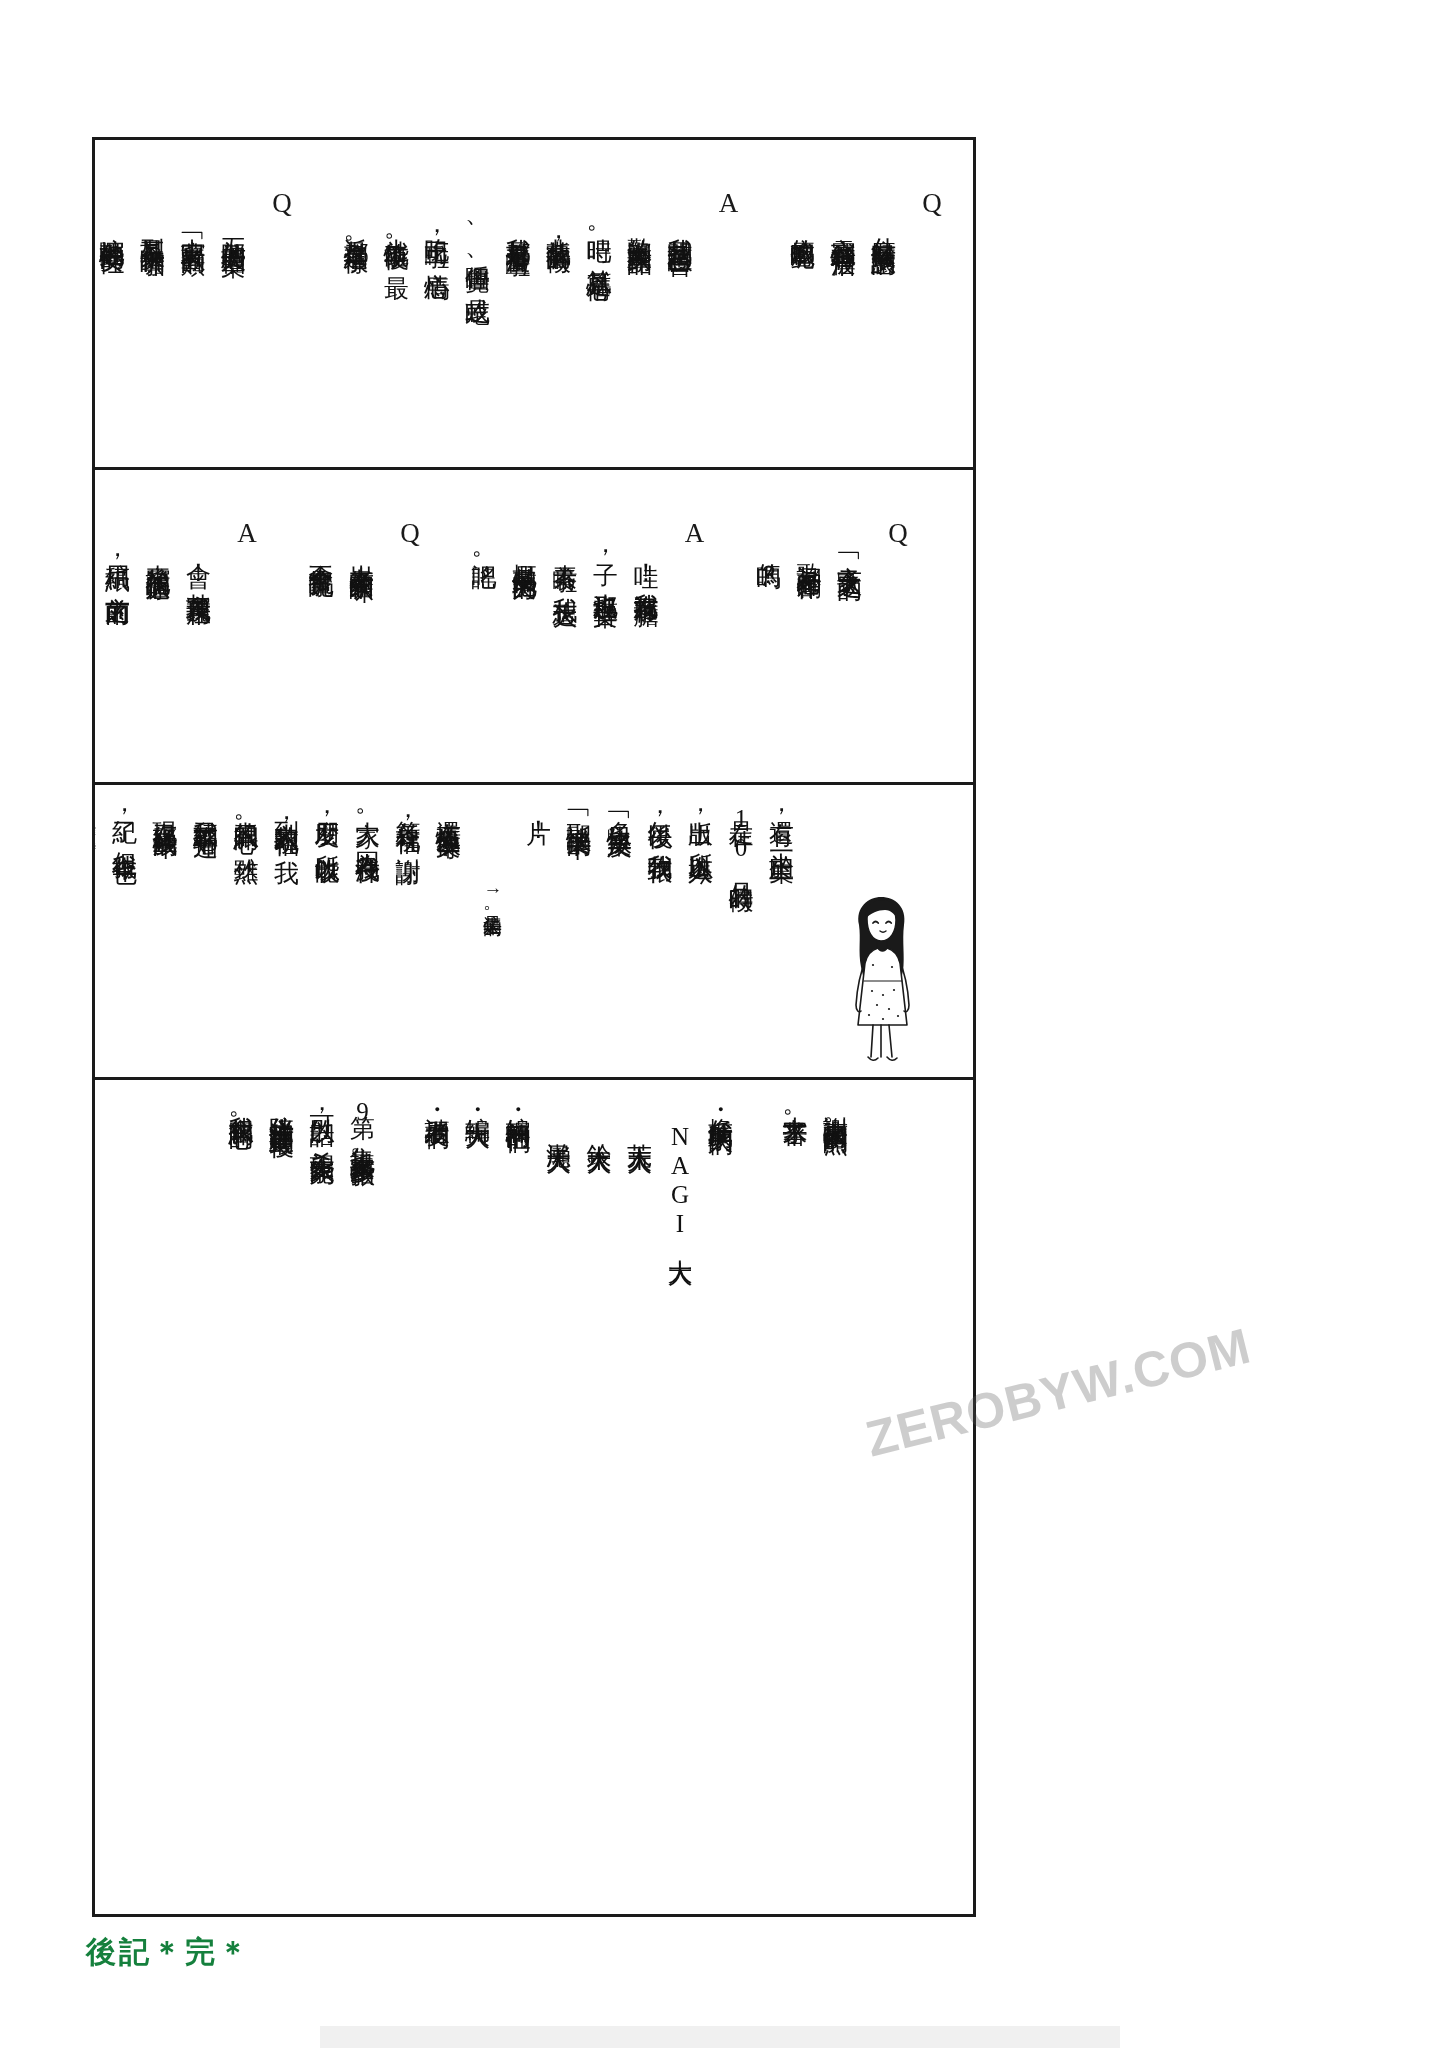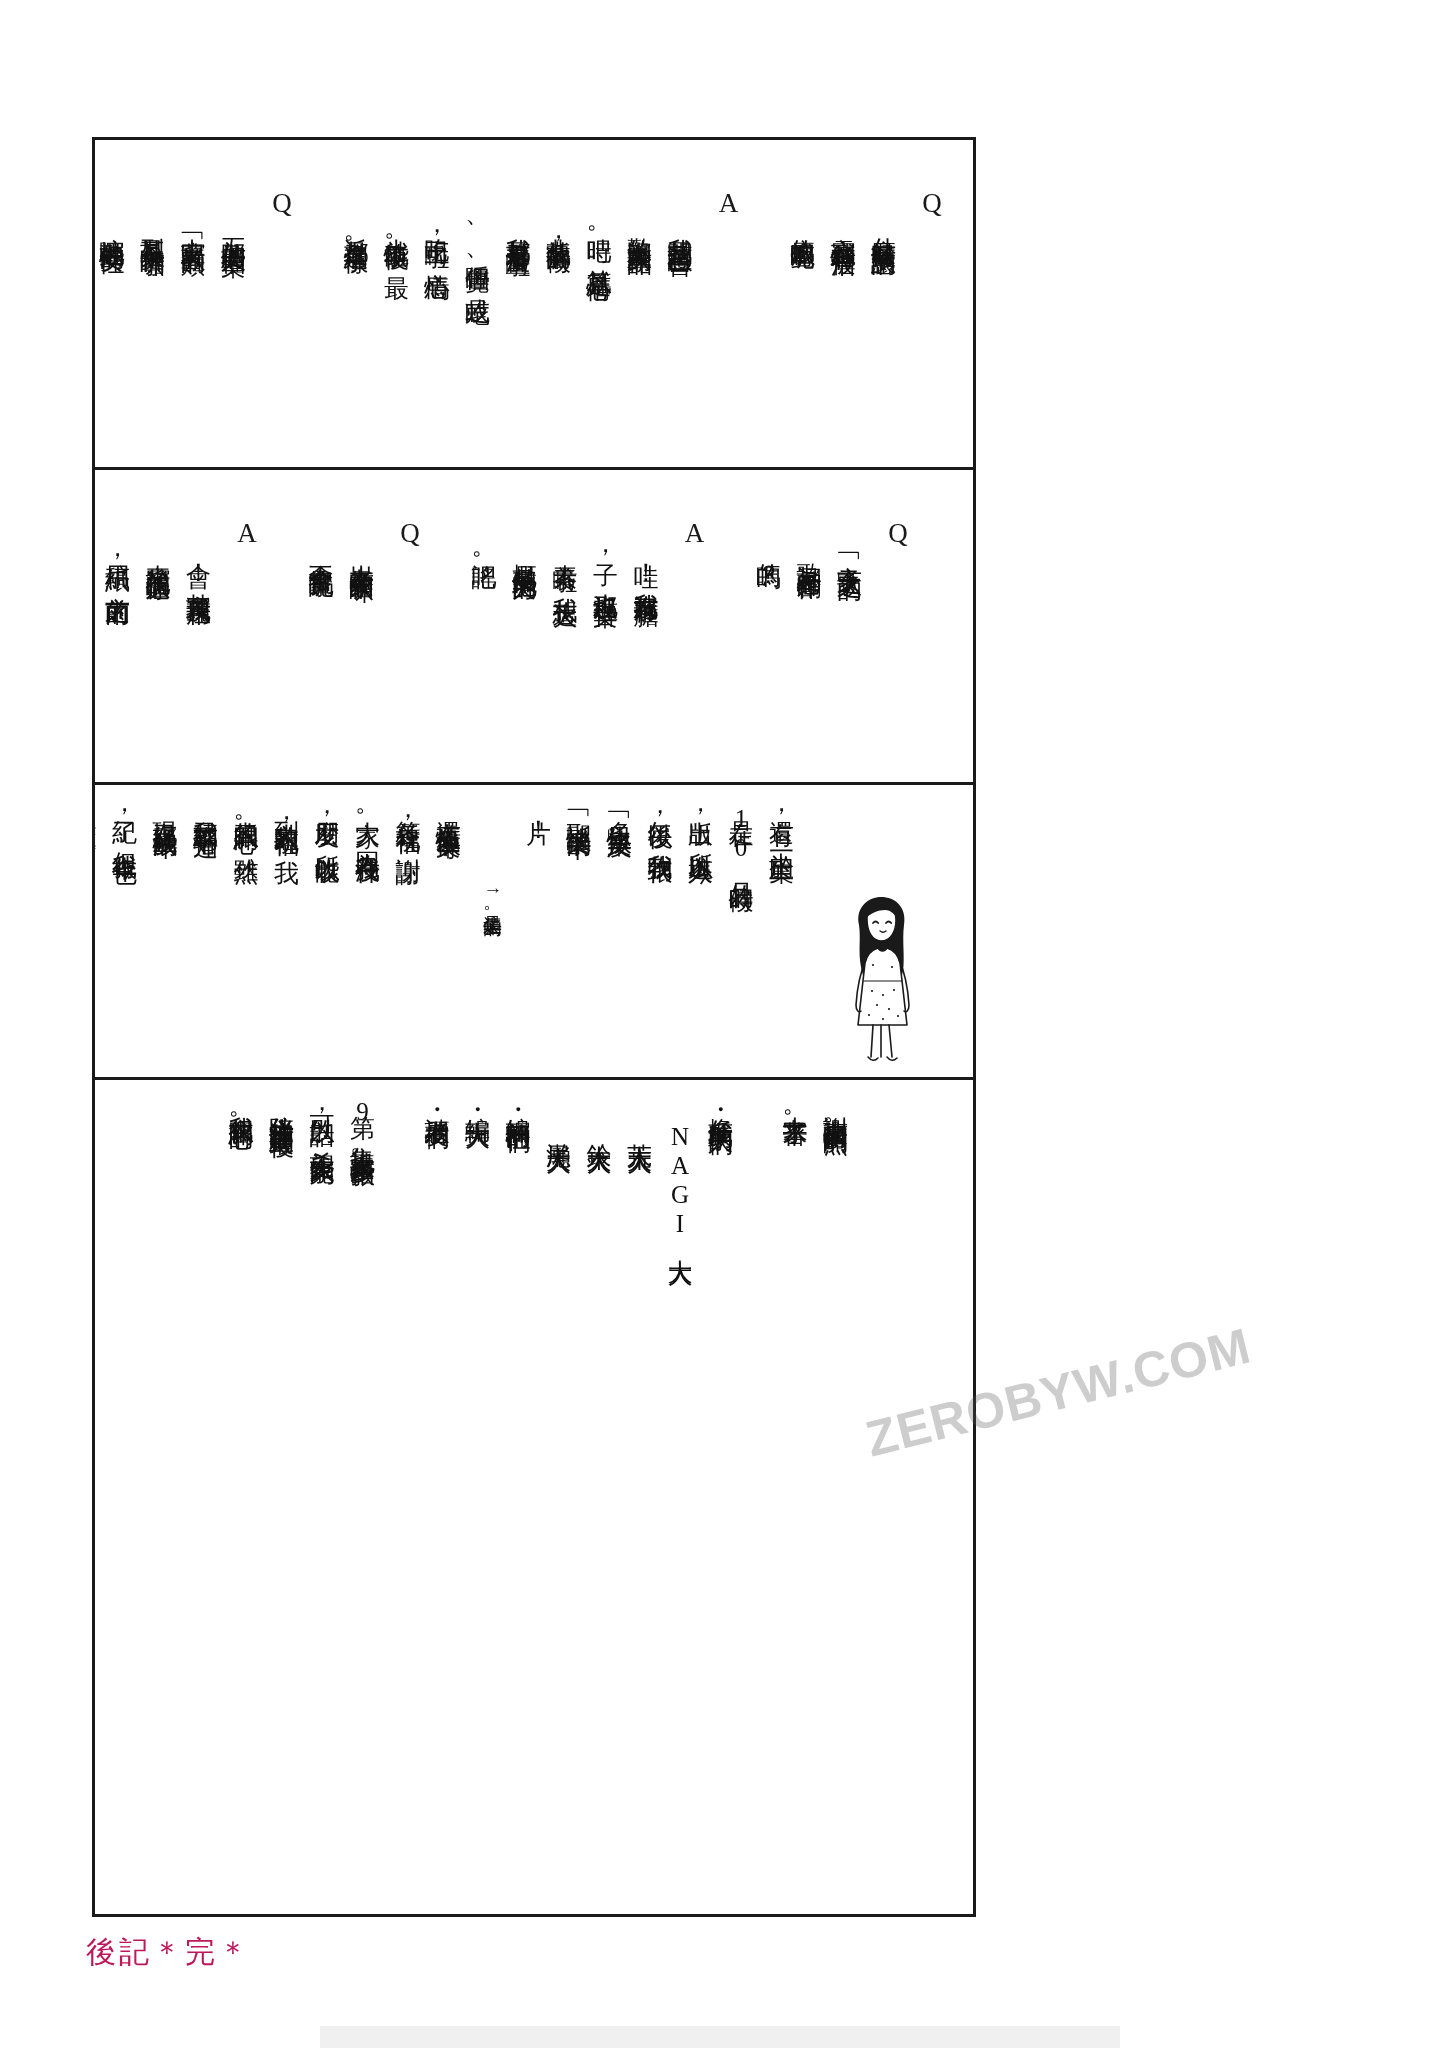--- a/index.html
+++ b/index.html
@@ -157,22 +157,23 @@
     height: 180px;
   }
 
   
   #footer-caption {
     position: absolute;
     left: 86px;
     top: 1932px;
     font-size: 30px;
     letter-spacing: 3px;
-    color: #be185d;
+    color: #15803d;
     font-family: "Liberation Serif", "DejaVu Serif", serif;
+    font-weight: bold;
   }
 
   
   #watermark {
     position: absolute;
     left: 860px;
     top: 1412px;
     width: 540px;
     height: 170px;
     transform: rotate(-14deg);

